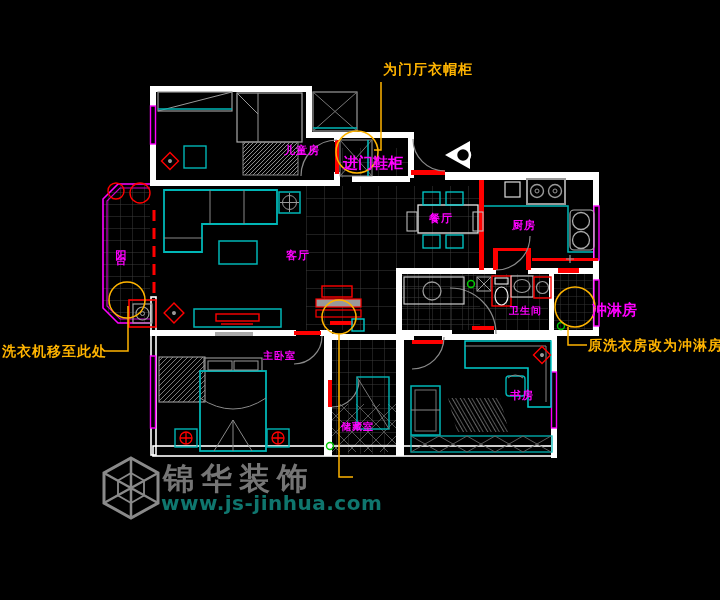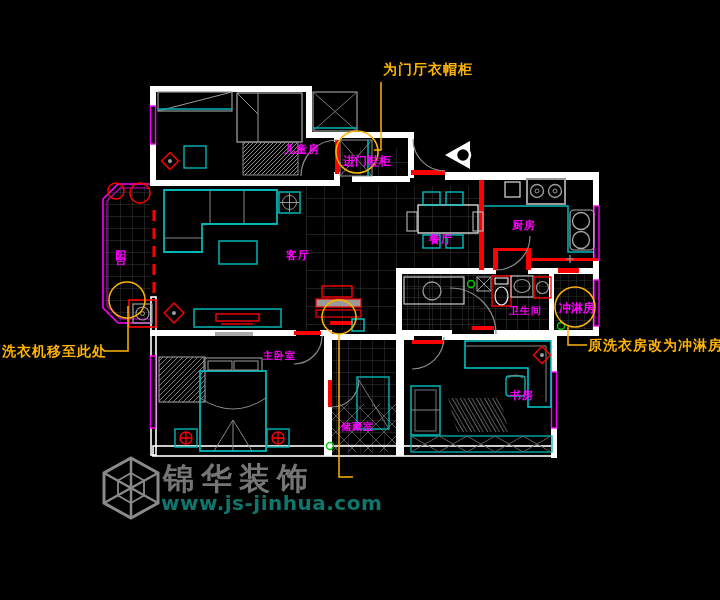--- a/index.html
+++ b/index.html
@@ -1,21 +1,21 @@
 <!DOCTYPE html>
 <html><head>
 <meta charset="utf-8">
 <style>
   html,body{margin:0;padding:0;background:#000;}
   #stage{position:relative;width:720px;height:600px;background:#000;overflow:hidden;
          font-family:"DejaVu Sans","Liberation Sans",sans-serif;}
   #plan-svg{position:absolute;left:0;top:0;}
   .lbl{position:absolute;color:#ff00ff;font-weight:bold;font-size:11px;line-height:1.1;
        letter-spacing:1px;white-space:nowrap;}
-  .lbl.small{font-size:12px;letter-spacing:0;}
+  .lbl.small{font-size:15px;letter-spacing:0;}
   .lbl.vert{writing-mode:vertical-rl;letter-spacing:3px;}
   .note{position:absolute;color:#ffb400;font-weight:bold;font-size:14px;line-height:22px;
         letter-spacing:1px;white-space:nowrap;}
   .note .nl{display:block;}
   .wm{position:absolute;left:98px;top:454px;width:260px;height:75px;color:#757575;}
   .wm-title{position:absolute;left:65px;top:4px;font-size:31px;font-weight:bold;
             letter-spacing:7px;color:#757575;white-space:nowrap;}
   .wm-url{position:absolute;left:63px;top:37px;font-size:20px;font-weight:bold;
           letter-spacing:.5px;color:#0f766e;white-space:nowrap;}
 </style>
@@ -294,27 +294,27 @@
     <circle cx="127" cy="300" r="18"></circle>
     <circle cx="339" cy="317" r="17"></circle>
     <circle cx="575" cy="307" r="20"></circle>
     <polyline points="381,82 381,150 374,150"></polyline>
     <polyline points="104,351 128,351 128,306"></polyline>
     <polyline points="568,327 568,345 587,345"></polyline>
     <polyline points="339,334 339,477 353,477"></polyline>
   </g>
 </svg>
 
-<span class="lbl" style="left:284px;top:144px;">儿童房</span>
+<span class="lbl" style="left:284px;top:144px;font-family:Liberation Serif, serif;">儿童房</span>
 <span class="lbl vert" style="left:114px;top:242px;">阳台</span>
 <span class="lbl" style="left:286px;top:250px;">客厅</span>
-<span class="lbl" style="left:429px;top:213px;margin-top:21px;">餐厅</span>
+<span class="lbl" style="left:429px;top:213px;">餐厅</span>
 <span class="lbl" style="left:512px;top:220px;">厨房</span>
 <span class="lbl" style="left:509px;top:305px;font-size:10px;">卫生间</span>
-<span class="lbl small" style="left:559px;top:302px;">冲淋房</span>
+<span class="lbl small" style="left:592px;top:302px;">冲淋房</span>
 <span class="lbl" style="left:263px;top:350px;font-size:10px;">主卧室</span>
 <span class="lbl" style="left:341px;top:401px;font-size:10px;margin-top:20px;">储藏室</span>
 <span class="lbl" style="left:500px;top:390px;padding-left:10px;">书房</span>
 <span class="lbl small" style="left:343px;top:155px;">进门鞋柜</span>
 
 <div class="note" style="left:383px;top:58px;">
   <span class="nl">为门厅衣帽柜</span>
 </div>
 <div class="note" style="left:2px;top:340px;">
   <span>洗衣机移至此处</span>

